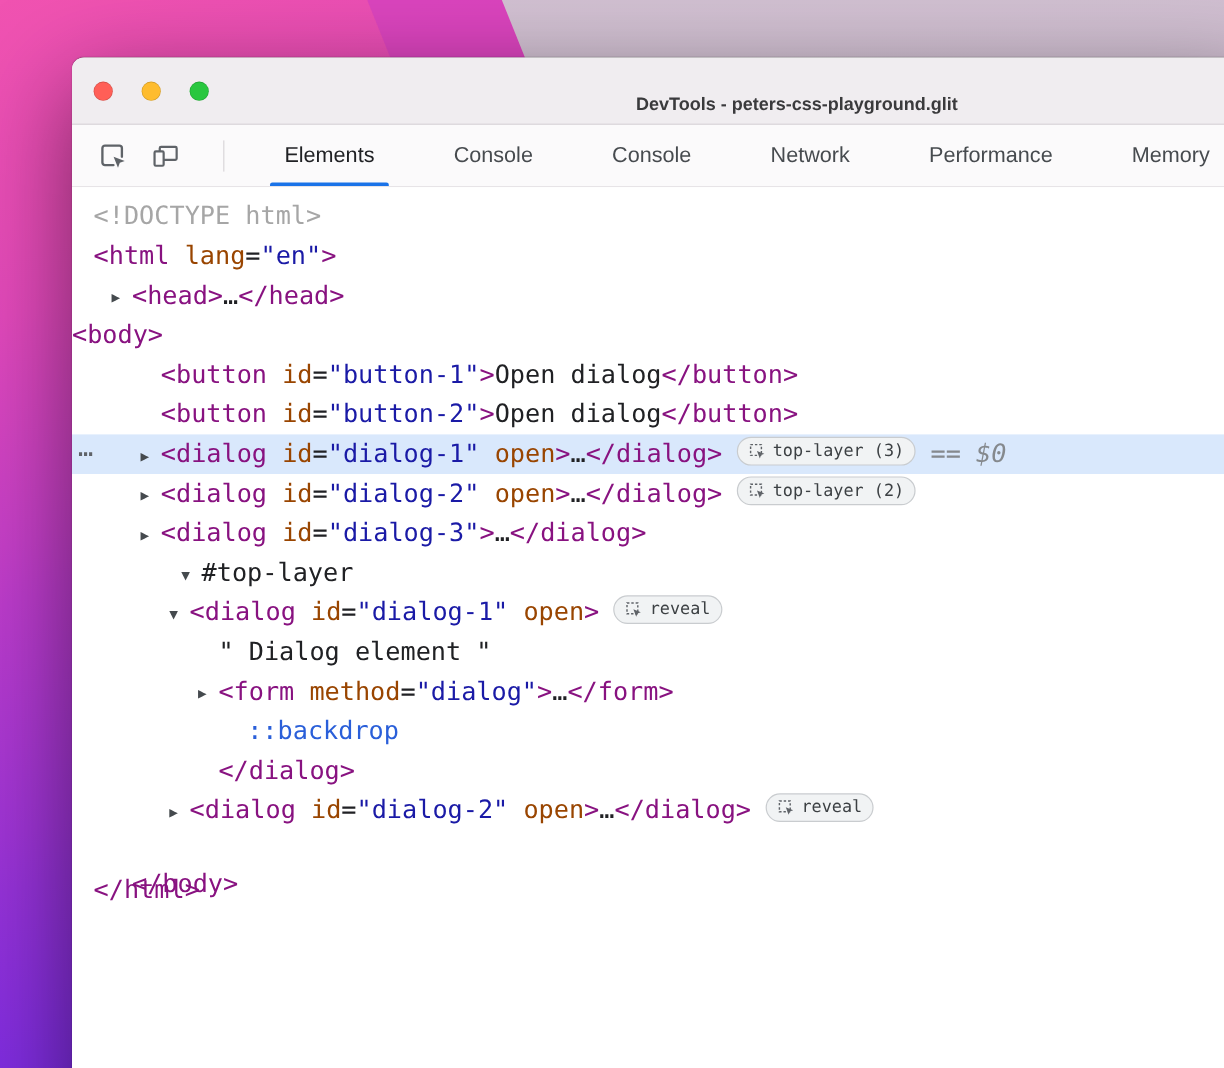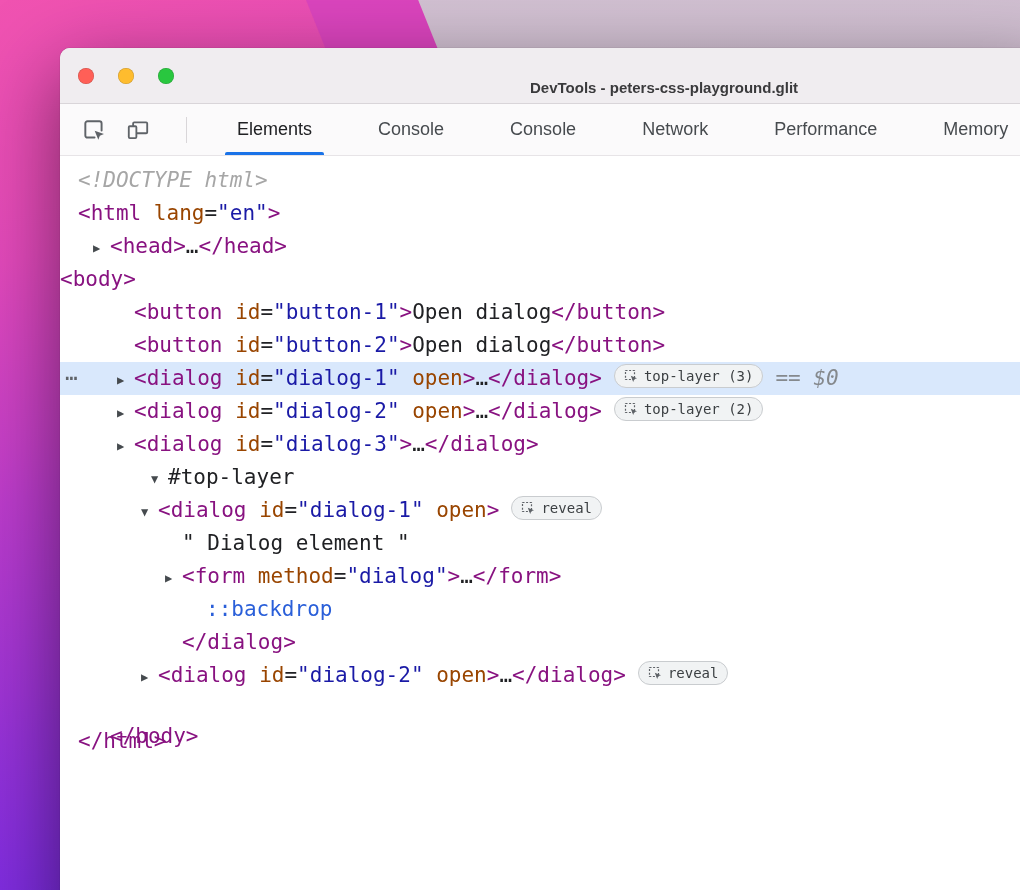--- a/index.html
+++ b/index.html
@@ -66,21 +66,21 @@
   .row{position:relative;height:33px;white-space:nowrap;}
   .row.selected{background:var(--sel-bg);}
   .gutter{position:absolute;left:5px;top:0;line-height:33px;color:#5f6368;font-size:21px;}
   .line{display:inline-block;}
   .arrow{display:inline-block;width:17px;margin-left:-17px;font-size:12px;
     color:#454a4e;vertical-align:1px;cursor:pointer;}
   .tok.tg{color:var(--tag);}
   .tok.at{color:var(--attr);}
   .tok.vl{color:var(--val);}
   .tok.pl{color:var(--txt);}
-  .tok.dt{color:var(--doctype);font-style:italic;}
+  .tok.dt{color:var(--doctype);}
   .tok.ps{color:var(--pseudo);text-align:center;}
   .tok.eq,.tok.dl{color:#85898d;}
   .tok.eq{margin-left:12px;}
   .tok.dl{font-style:italic;}
   .badge{display:inline-flex;align-items:center;gap:6px;vertical-align:2px;
     background:var(--badge-bg);border:1px solid var(--badge-border);border-radius:12px;
     padding:1px 9px;margin-left:12px;font-size:14px;line-height:20px;
     color:var(--badge-text);cursor:pointer;}
   .badge-icon{display:inline-flex;}
 </style>

